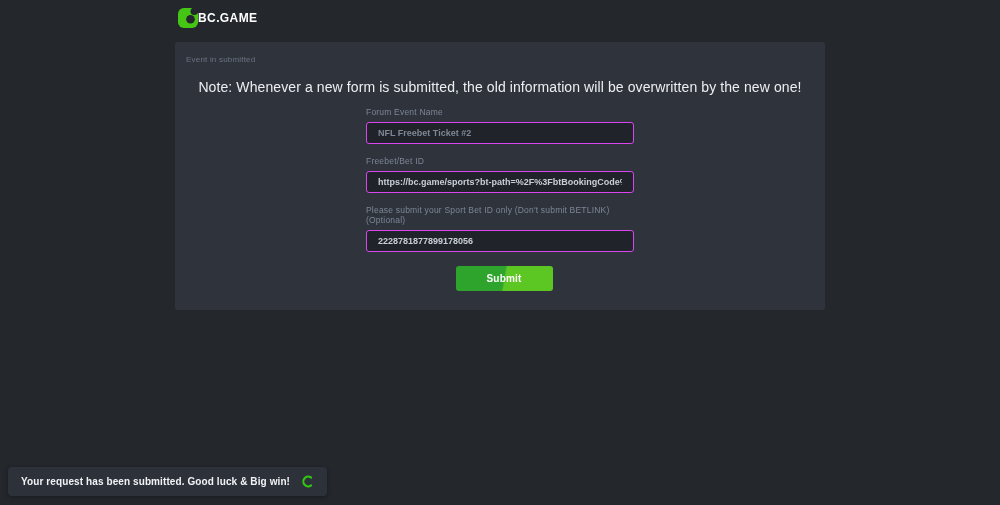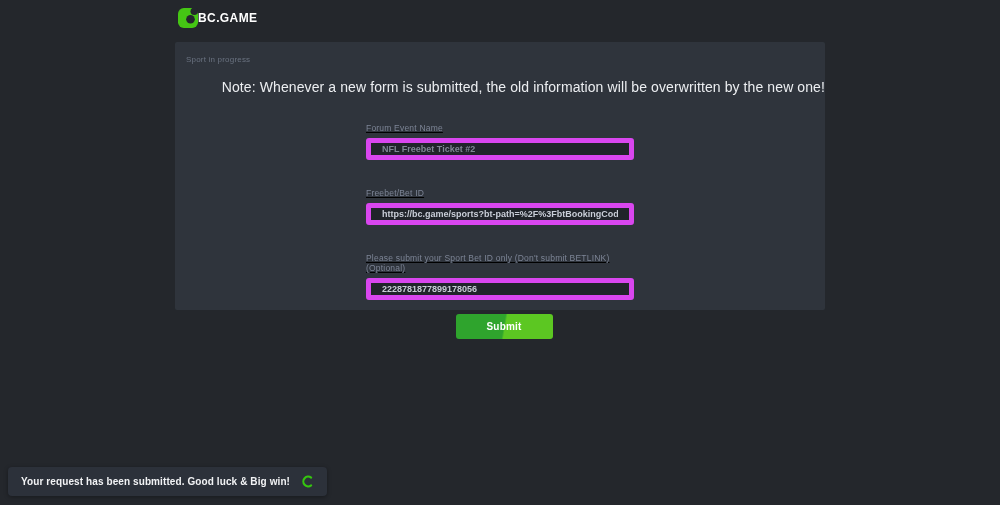--- a/index.html
+++ b/index.html
@@ -27,32 +27,32 @@
     position:absolute;left:175px;top:42px;width:650px;height:268px;
     background:#2f343c;border-radius:2px;
     box-sizing:border-box;padding-top:13px;
   }
   .status{
     margin-left:11px;
     color:#6a7280;font-size:8px;letter-spacing:.2px;
   }
   .note{
     margin-top:15px;
-    text-align:right;white-space:nowrap;
+    text-align:center;white-space:nowrap;
     color:#eceef1;font-size:14px;font-weight:400;letter-spacing:.1px;
   }
   .form-col{width:268px;margin:6px auto 0 auto;}
-  .field-group{margin-top:28px;text-decoration:underline;}
+  .field-group{margin-top:12px;}
   .field-label{
     display:block;margin-bottom:5px;
     color:#7d8596;font-size:8.5px;letter-spacing:.2px;
   }
   .field-input{
     width:100%;height:22px;box-sizing:border-box;
-    background:#20242a;border:5px solid #d946ef;border-radius:3px;
+    background:#20242a;border:1px solid #d946ef;border-radius:3px;
     padding:0 11px;
     color:#c9ced8;font-size:9px;font-weight:600;
     font-family:"Liberation Sans", sans-serif;
     outline:none;
   }
   .field-input.muted{color:#7f8795;}
 
   .submit-row{display:flex;justify-content:center;margin-top:14px;}
   .submit-btn{
     width:97px;height:25px;border:none;border-radius:3px;cursor:pointer;
@@ -80,21 +80,21 @@
   <div class="brand">
     <svg class="logo" viewBox="0 0 24 24">
       <rect x="0" y="0" width="24" height="24" rx="7" fill="#45c614"></rect>
       <circle cx="19.5" cy="4" r="4.5" fill="#24272c"></circle>
       <circle cx="15" cy="13.5" r="5.2" fill="#24272c"></circle>
     </svg>
     <span class="brand-text">BC.GAME</span>
   </div>
 
   <div class="panel">
-    <div class="status">Sport in progress</div>
+    <div class="status">Event in submitted</div>
     <div class="note">Note: Whenever a new form is submitted, the old information will be overwritten by the new one!</div>
 
     <div class="form-col">
 
       <div class="field-group">
         <label class="field-label">Forum Event Name</label>
         <input class="field-input muted" type="text" value="NFL Freebet Ticket #2" style="">
       </div>
 
       <div class="field-group">

